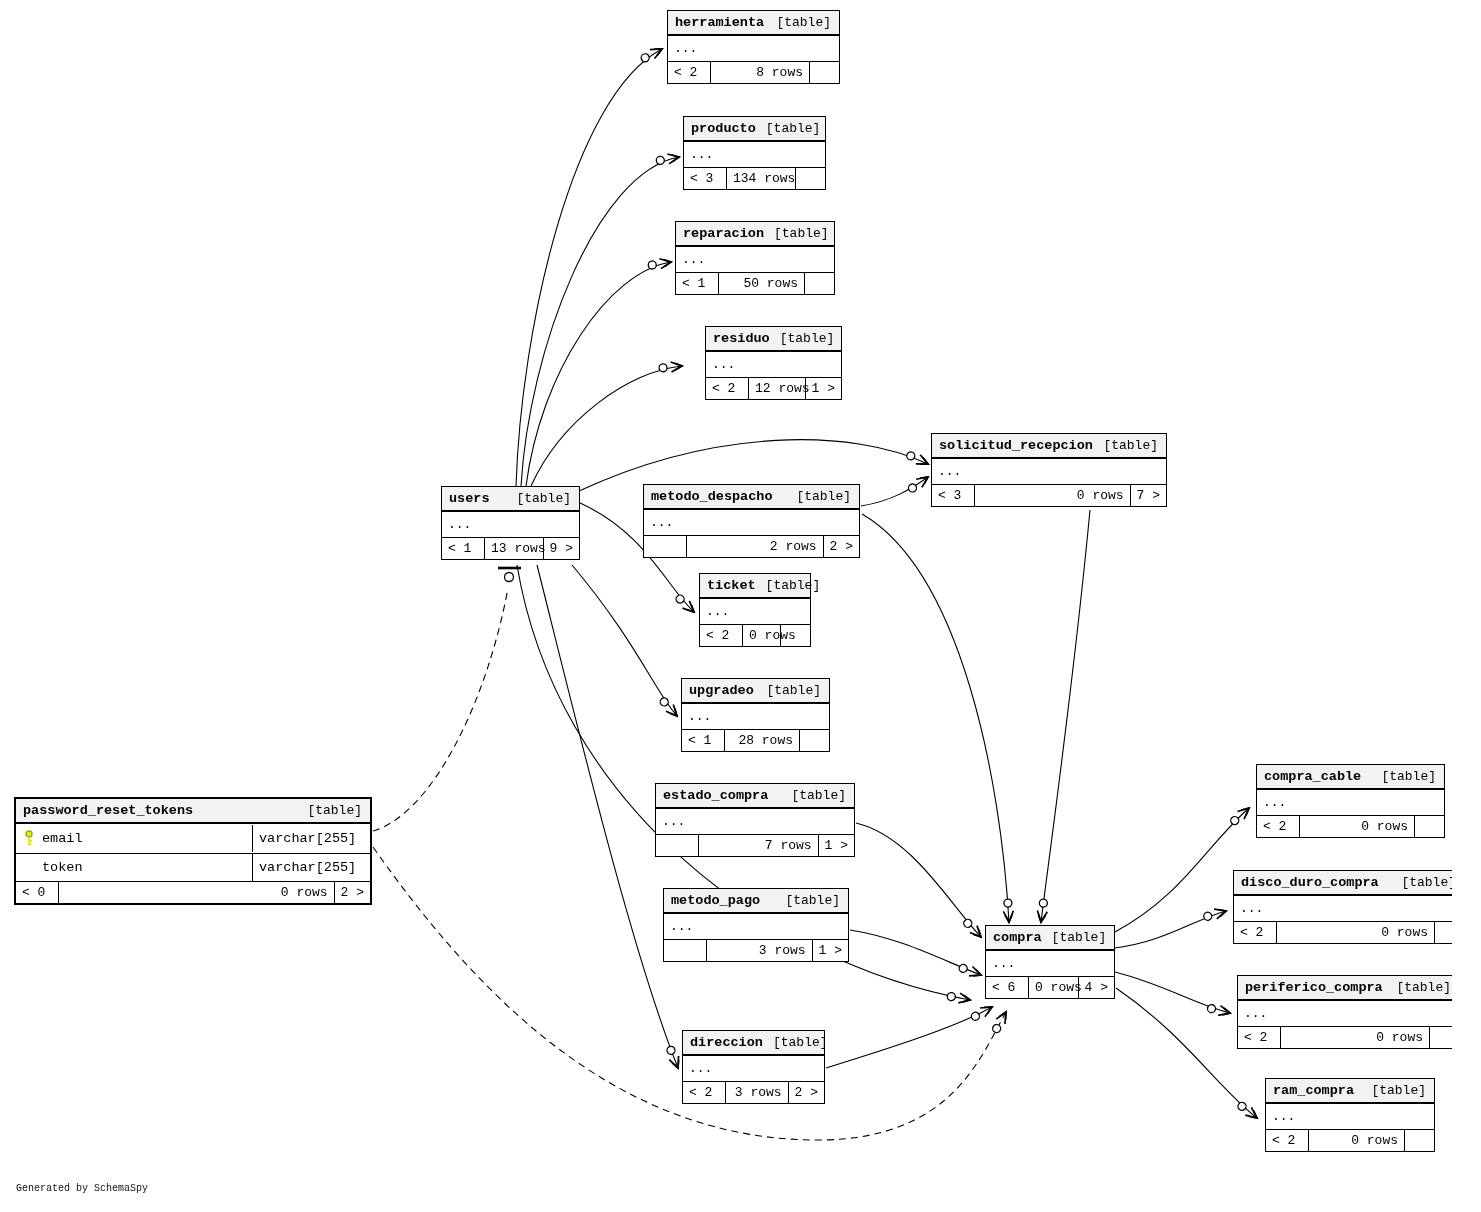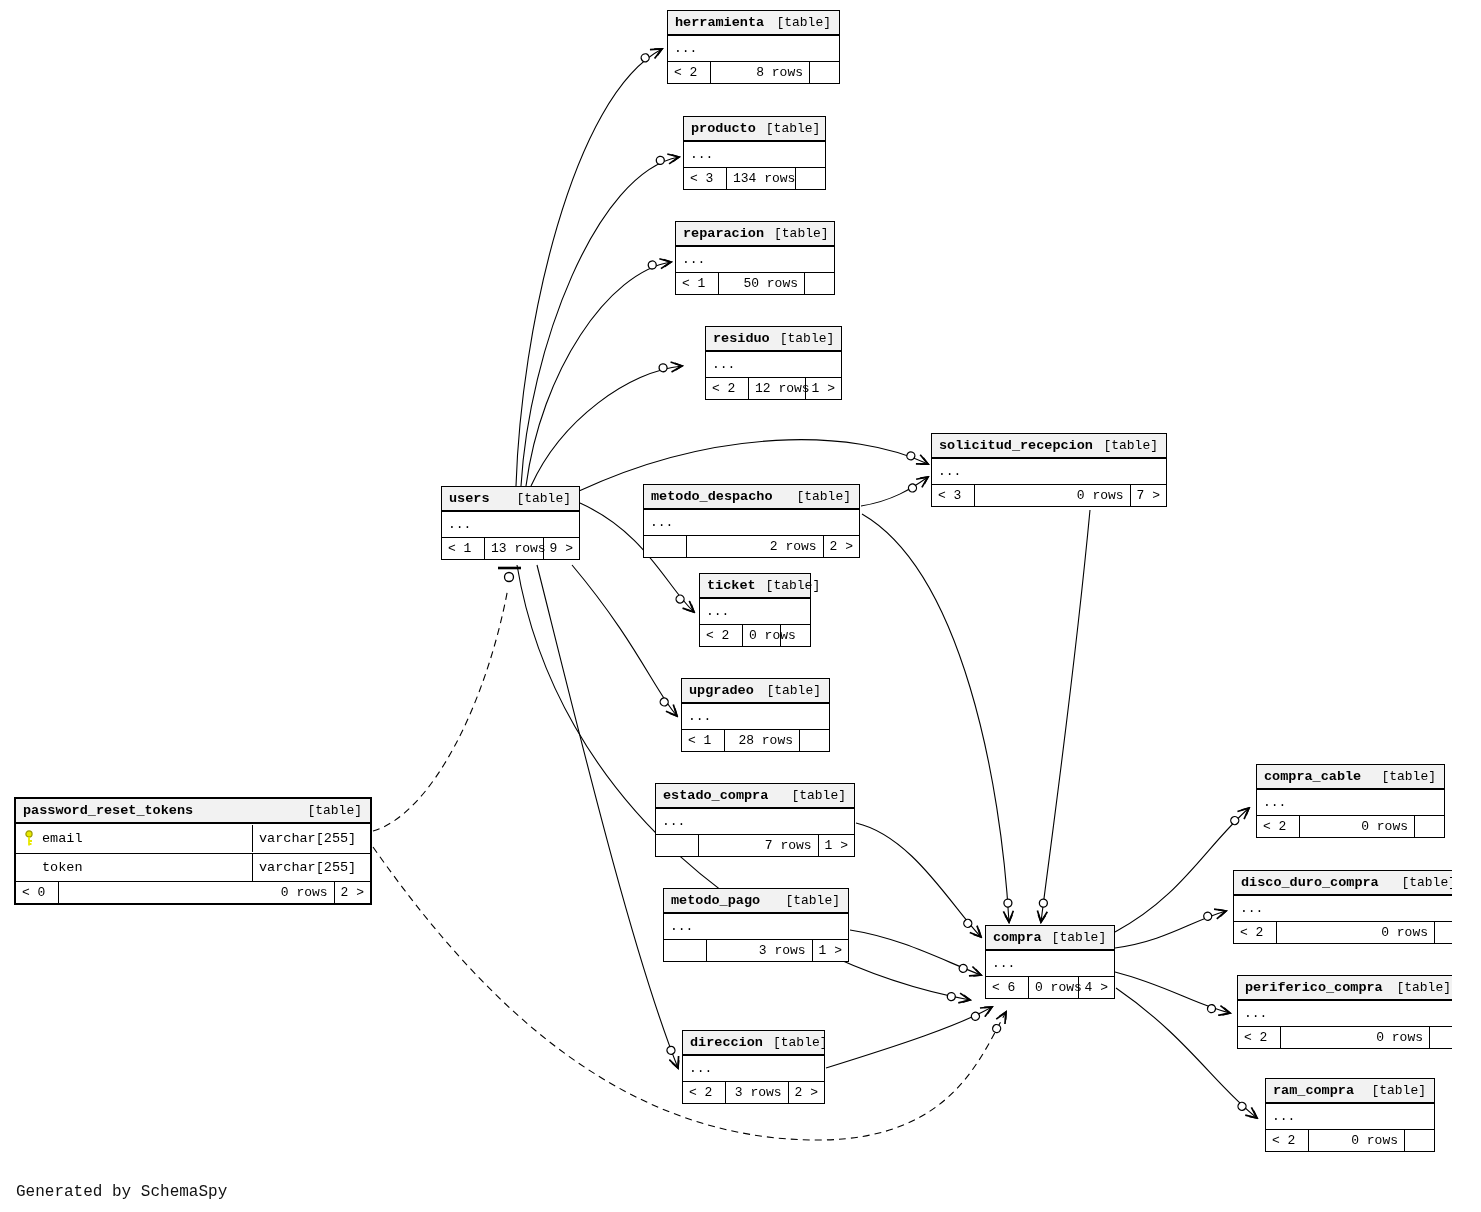--- a/index.html
+++ b/index.html
@@ -18,21 +18,21 @@
   .tb-col{display:flex;align-items:center;border-top:1px solid #000;}
   .tb-col:first-child{border-top:none;}
   .col-name{flex:1;display:flex;align-items:center;gap:7px;padding:6px 8px 6px 7px;font-size:13.5px;}
   .col-icon-slot{width:12px;display:inline-flex;justify-content:center;}
   .col-type{width:118px;border-left:1.5px solid #000;padding:6px 6px;font-size:13.5px;box-sizing:border-box;}
   .tb-footer{display:flex;border-top:1.5px solid #000;}
   .tb-cell{padding:3px 6px;min-width:28px;box-sizing:border-box;white-space:nowrap;}
   .tb-cell.left{min-width:42px;text-align:left;}
   .tb-cell.mid{flex:1;text-align:right;border-left:1.5px solid #000;}
   .tb-cell.right{min-width:30px;text-align:right;border-left:1.5px solid #000;}
-  #footer-note{position:absolute;left:16px;top:1183px;font-size:16px;color:#111;z-index:1;}
+  #footer-note{position:absolute;left:16px;top:1183px;font-size:10px;color:#111;z-index:1;}
 </style>
 </head>
 <body>
 
 <div id="canvas">
 
   <svg id="edges" width="1481" height="1212" viewBox="0 0 1481 1212">
     <defs>
       <marker id="ca" viewBox="0 0 27 12" refX="25" refY="6" markerWidth="27" markerHeight="12" orient="auto" markerUnits="userSpaceOnUse">
         <polyline points="14,1 25,6 14,11" fill="none" stroke="#000" stroke-width="1.7"></polyline>

